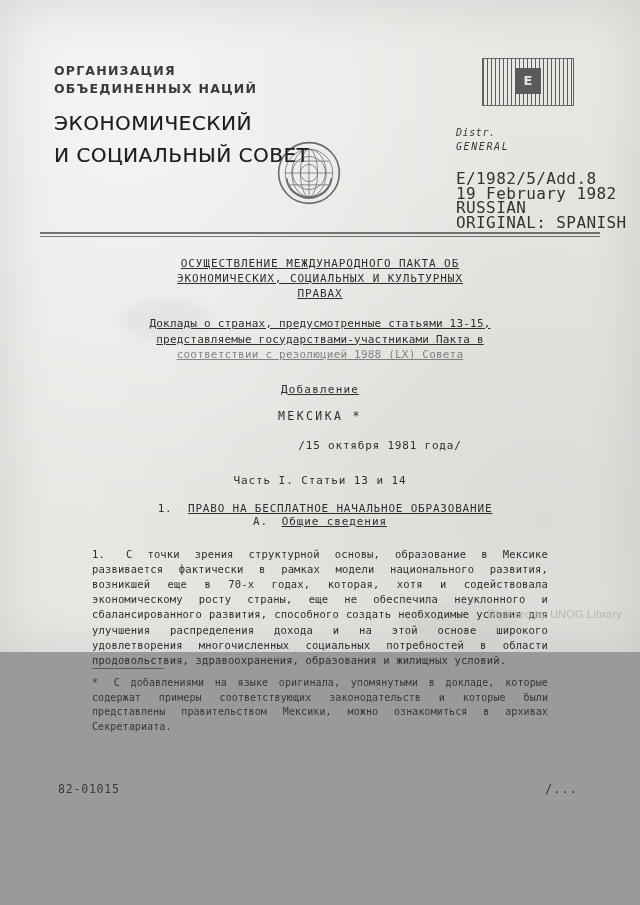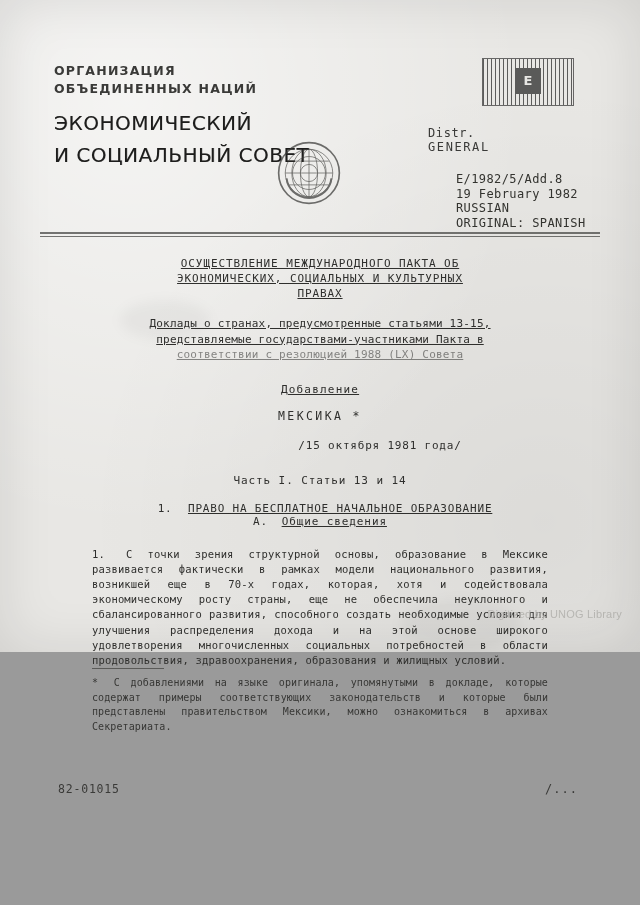--- a/index.html
+++ b/index.html
@@ -95,36 +95,37 @@
     font-family: "DejaVu Sans", sans-serif;
     font-size: 13px;
     font-weight: bold;
     line-height: 26px;
     text-align: center;
   }
 
   
   .distr {
     position: absolute;
-    left: 428px;
+    left: 456px;
     top: 126px;
     font-family: "DejaVu Sans Mono", monospace;
-    font-size: 12px;
+    font-size: 10px;
     line-height: 14px;
     color: #3a3a38;
     letter-spacing: 0.3px;
+    font-style: italic;
   }
   .distr .label { letter-spacing: 0.6px; }
   .distr .general { letter-spacing: 1.6px; }
   .symbol-block {
     position: absolute;
     left: 456px;
     top: 172px;
     font-family: "DejaVu Sans Mono", monospace;
-    font-size: 12px;
+    font-size: 16px;
     line-height: 14.5px;
     color: #33332f;
     letter-spacing: 0.4px;
   }
 
   
   .hrule {
     position: absolute;
     left: 40px;
     top: 232px;

